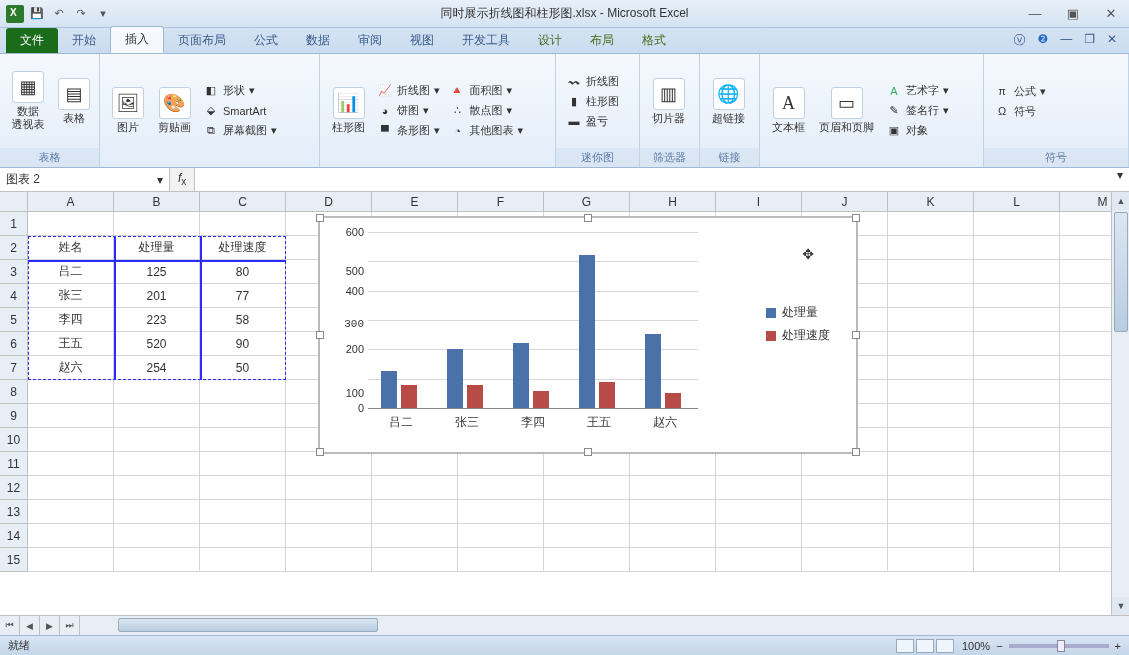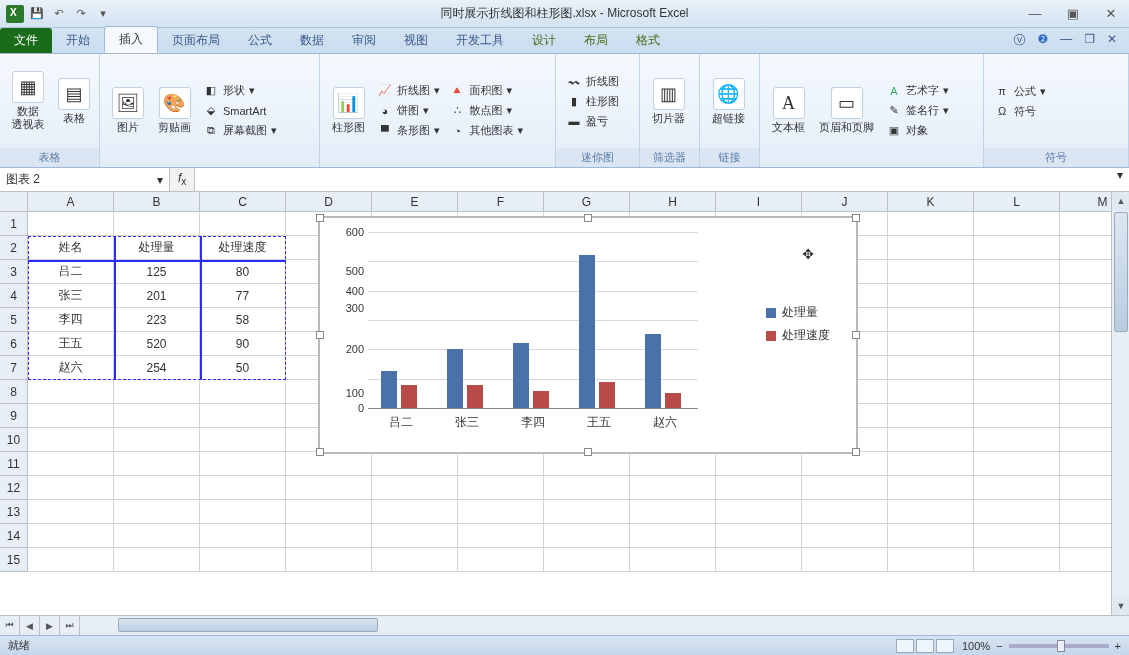--- a/index.html
+++ b/index.html
@@ -10,21 +10,21 @@
 .qat { display: flex; align-items: center; gap: 4px; padding: 0 6px; }
 .qat-icon { width: 18px; height: 18px; background: #2b7a2b; border-radius: 2px; position: relative; }
 .qat-icon::after { content:"X"; position:absolute; color:#fff; font-size:10px; font-weight:bold; left:4px; top:2px; }
 .qat-btn { width: 18px; height: 18px; display:flex; align-items:center; justify-content:center; font-size:11px; color:#555; cursor:pointer; }
 .title-center { position:absolute; left:50%; transform:translateX(-50%); font-size:12px; color:#333; }
 .chart-tools { position:absolute; left:630px; top:0; height:28px; padding:4px 40px; background:linear-gradient(#d9e89f,#c8de7e); color:#3c5a00; font-size:12px; display:flex; align-items:center; border-radius:3px 3px 0 0; }
 .win-controls { position:absolute; right:8px; display:flex; gap:18px; }
 .win-btn { width:20px; height:16px; display:flex; align-items:center; justify-content:center; font-size:13px; color:#555; cursor:pointer; }
 
 
-.ribbon-tabs { height: 26px; background:linear-gradient(#d4e3f2,#cadcf0); display:flex; align-items:flex-end; padding-left:0; border-bottom:1px solid #9fb8d5; position:relative; }
+.ribbon-tabs { height: 26px; background:linear-gradient(#d4e3f2,#cadcf0); display:flex; align-items:flex-end; padding-left:6px; border-bottom:1px solid #9fb8d5; position:relative; }
 .tab { padding: 4px 14px; font-size:12px; color:#3b5a8a; cursor:pointer; }
 .tab.file { background:#1a6b1a; color:#fff; border-radius:3px 3px 0 0; }
 .tab.active { background:#f5f9fe; border:1px solid #9fb8d5; border-bottom:1px solid #f5f9fe; border-radius:3px 3px 0 0; color:#333; }
 .tab.contextual { color:#4a6a1a; }
 .ribbon-right { position:absolute; right:12px; top:4px; display:flex; gap:12px; }
 .ribbon-right span { font-size:12px; color:#3b5a8a; cursor:pointer; }
 
 
 .ribbon { height: 114px; background:linear-gradient(#f5f9fe,#e3edf8); border-bottom:1px solid #9fb8d5; display:flex; }
 .group { border-right:1px solid #c0d2e6; display:flex; flex-direction:column; }
@@ -514,21 +514,21 @@
       <div class="handle" style="top:50%; right:-4px; margin-top:-4px;"></div>
     <div class="move-cursor">✥</div>
     <div class="plot" id="plot">
         <div class="gridline" style="top: 176px;"></div>
         <div class="axis-y-lbl" style="top: 176px;">0</div>
         <div class="gridline" style="top: 146.667px;"></div>
         <div class="axis-y-lbl" style="top: 161px;">100</div>
         <div class="gridline" style="top: 117.333px;"></div>
         <div class="axis-y-lbl" style="top: 117.333px;">200</div>
         <div class="gridline" style="top: 88px;"></div>
-        <div class="axis-y-lbl" style="top: 76px;">300</div>
+        <div class="axis-y-lbl" style="top: 92px; font-family: Liberation Mono, monospace;">300</div>
         <div class="gridline" style="top: 58.6667px;"></div>
         <div class="axis-y-lbl" style="top: 58.6667px;">400</div>
         <div class="gridline" style="top: 29.3333px;"></div>
         <div class="axis-y-lbl" style="top: 39px;">500</div>
         <div class="gridline" style="top: 0px;"></div>
         <div class="axis-y-lbl" style="top: 0px;">600</div>
         <div class="gridline" style="top: 176px; border-top: 1px solid rgb(136, 136, 136);"></div>
         <div class="bar s1" style="left: 13px; height: 36.6667px; background: rgb(74, 114, 168);"></div>
         <div class="bar s2" style="left: 33px; height: 23.4667px; background: rgb(184, 74, 72);"></div>
         <div class="axis-x-lbl" style="left: 3px;">吕二</div>

